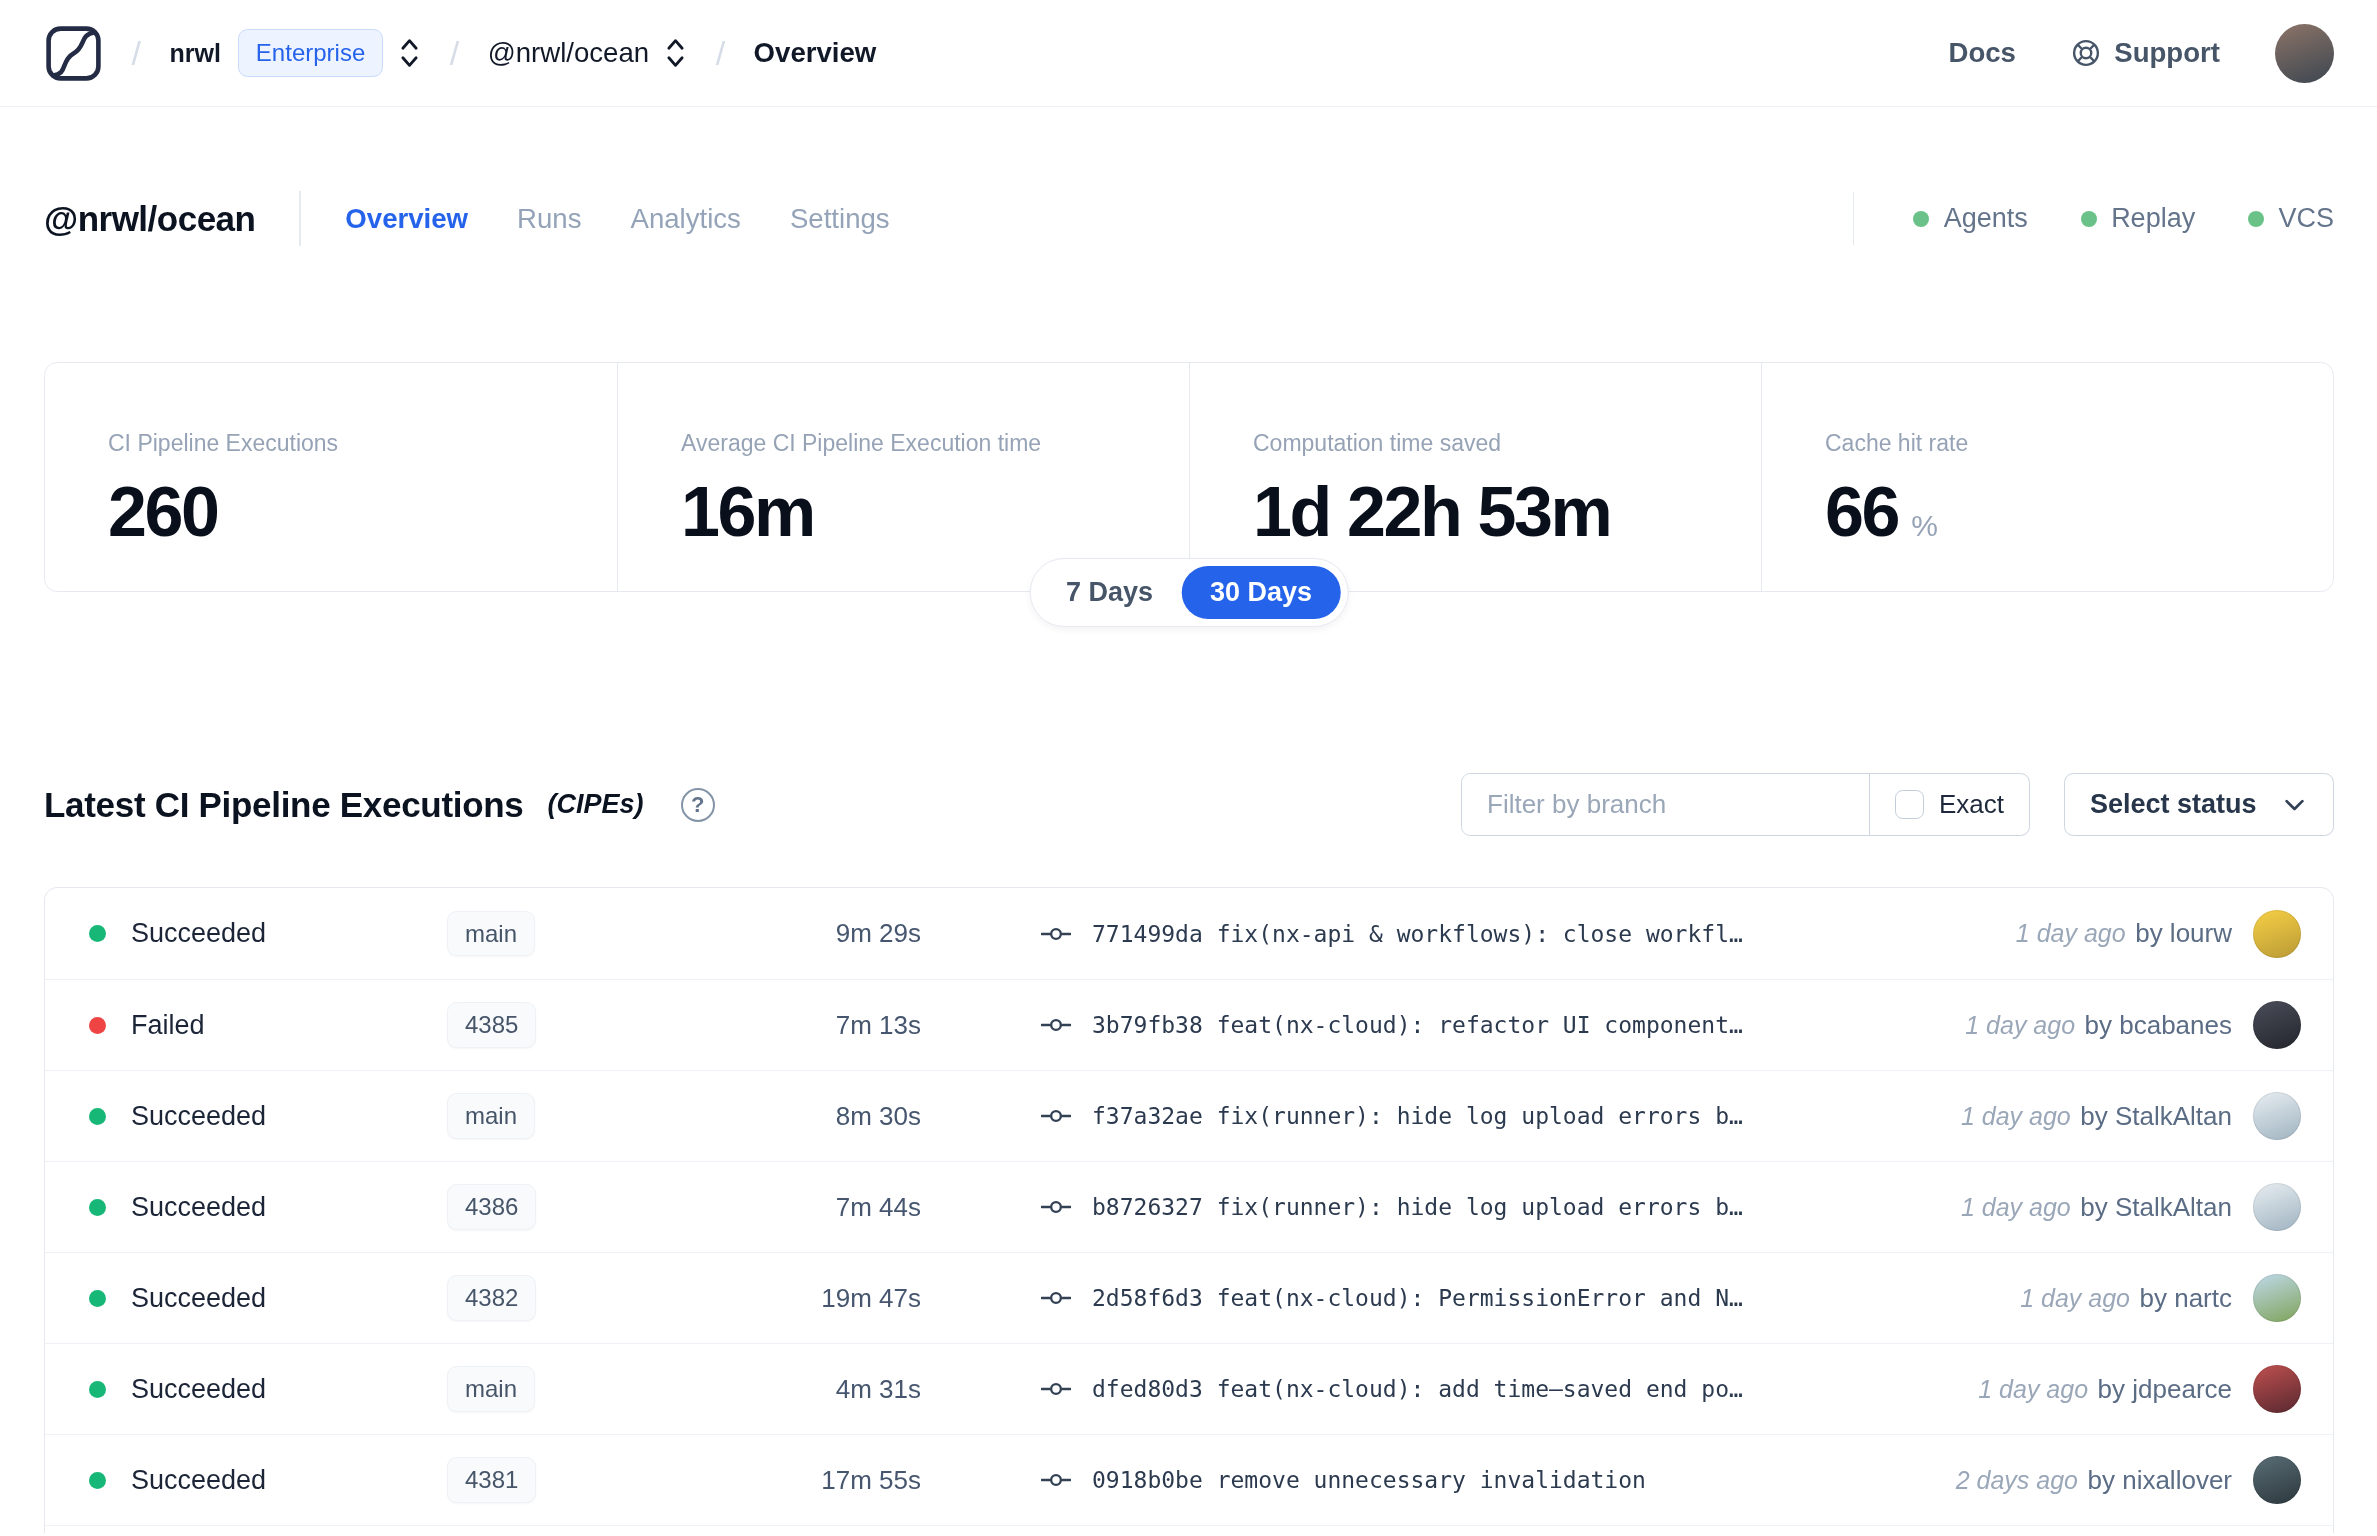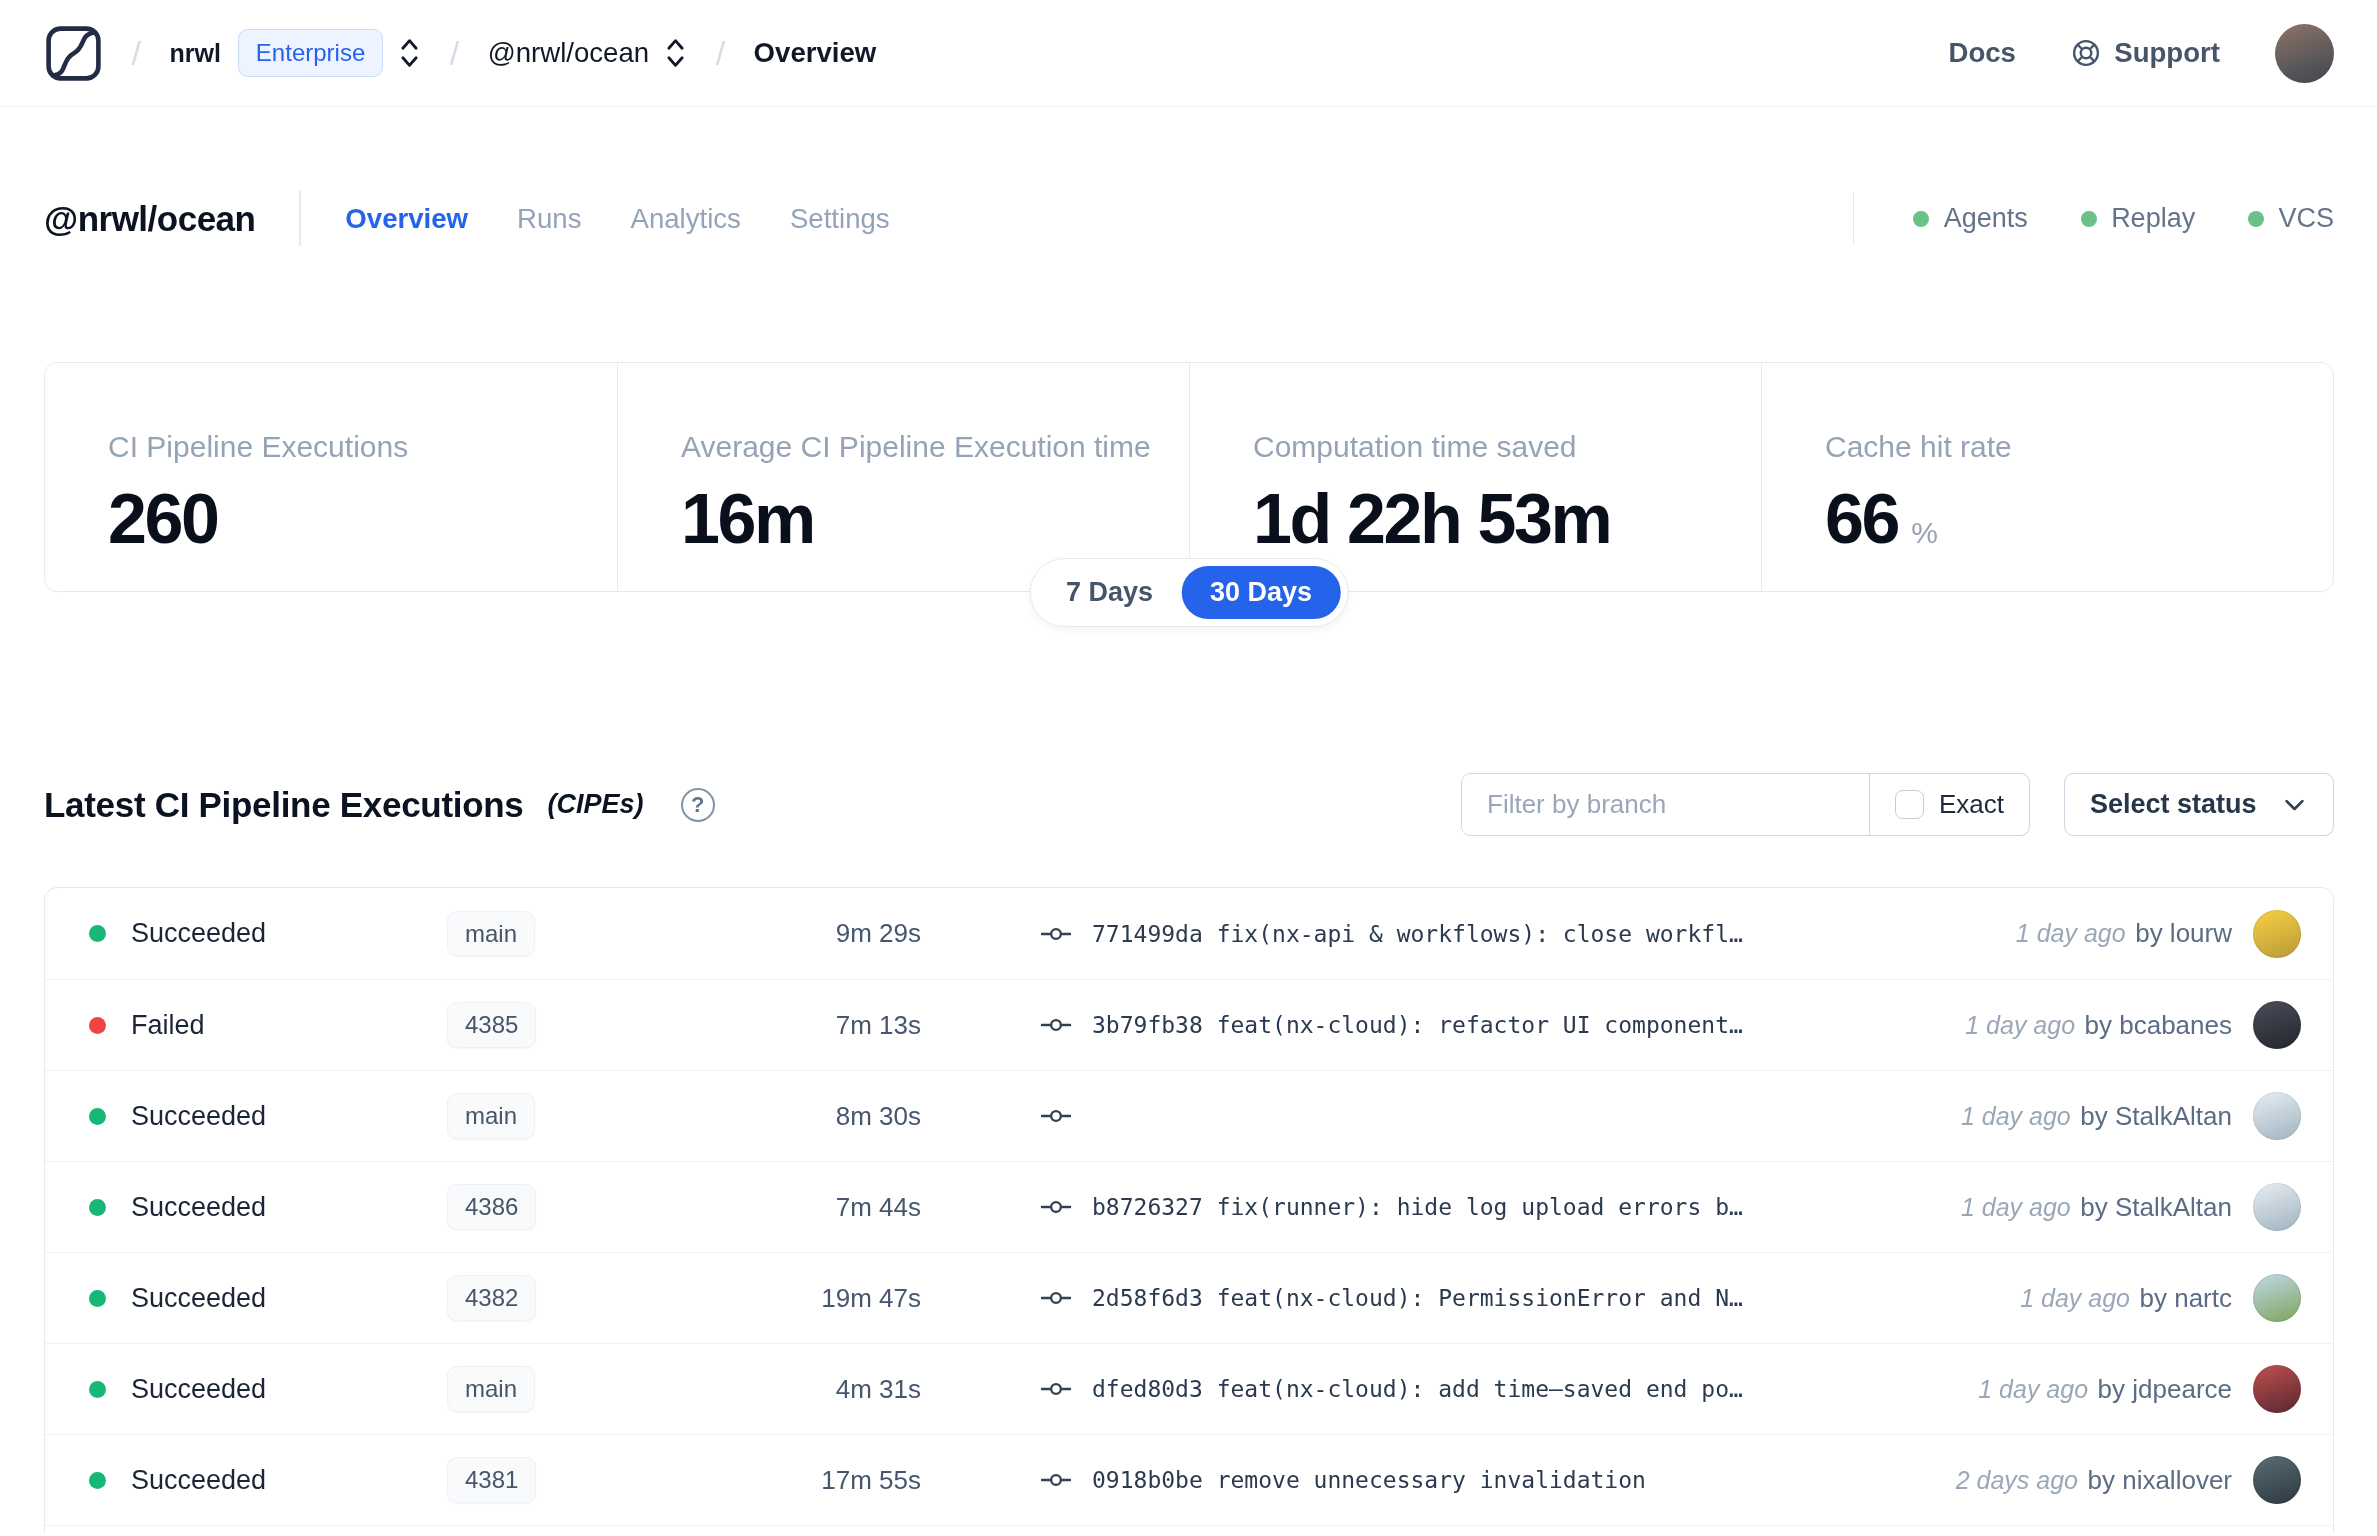--- a/index.html
+++ b/index.html
@@ -35,21 +35,21 @@
   .features { display:flex; align-items:center; gap:53px; }
   .feature { display:flex; align-items:center; gap:14.3px; font-size:27px; color:#64748b; }
   .feature-dot { width:16px; height:16px; border-radius:50%; background:#6ac288; }
 
   
   .stats-wrap { position:relative; margin:116px 44px 0; }
   .stats { display:grid; grid-template-columns:1fr 1fr 1fr 1fr; border:1.9px solid #e6eaf0;
     border-radius:13.3px; height:230px; background:#fff; }
   .stat-cell { padding:67px 0 0 63px; }
   .stat-cell + .stat-cell { border-left:1.9px solid #e6eaf0; }
-  .stat-label { font-size:30px; font-weight:500; color:#96a3b6; }
+  .stat-label { font-size:23px; font-weight:500; color:#96a3b6; }
   .stat-value-row { margin-top:15px; display:flex; align-items:baseline; gap:13.3px; }
   .stat-value { font-size:70px; font-weight:700; color:#0a0f1c; letter-spacing:-2.4px; }
   .stat-suffix { font-size:30px; font-weight:500; color:#96a3b6; }
   .stat-suffix:empty { display:none; }
 
   .range-toggle { position:absolute; left:50%; bottom:-35px; transform:translateX(-50%);
     display:flex; align-items:center; background:#fff; border:1.9px solid #e6eaf0; border-radius:950px;
     padding:6.7px; box-shadow:0 2.9px 7.6px rgba(15,23,42,0.05); }
   .range-option { font-size:27px; font-weight:600; color:#475569; padding:11.4px 28.5px;
     border-radius:950px; cursor:pointer; white-space:nowrap; }
@@ -286,20 +286,21 @@
     <span class="badge-col">
       <span class="badge">main</span>
     </span>
     <span class="duration">8m 30s</span>
     <span class="commit-group">
       <svg class="commit-icon" width="30" height="30" viewBox="0 0 24 24" fill="none" stroke="#334155" stroke-width="1.9" stroke-linecap="round">
         <line x1="0.5" y1="12" x2="6.8" y2="12"></line>
             <circle cx="12" cy="12" r="3.9"></circle>
             <line x1="17.2" y1="12" x2="23.5" y2="12"></line>
       </svg>
+      <span class="commit-text"><span>f37a32ae</span> <span>fix(runner): hide log upload errors b…</span></span>
     </span>
     <span class="meta">
       <span class="time">1 day ago</span>
       <span class="author">by StalkAltan</span>
       <span class="avatar" style="background: linear-gradient(160deg, rgb(232, 238, 242), rgb(159, 179, 192));"></span>
     </span>
   </div>
 
   <div class="cipe-row">
     <span class="dot" style="background: rgb(23, 184, 119);"></span>

